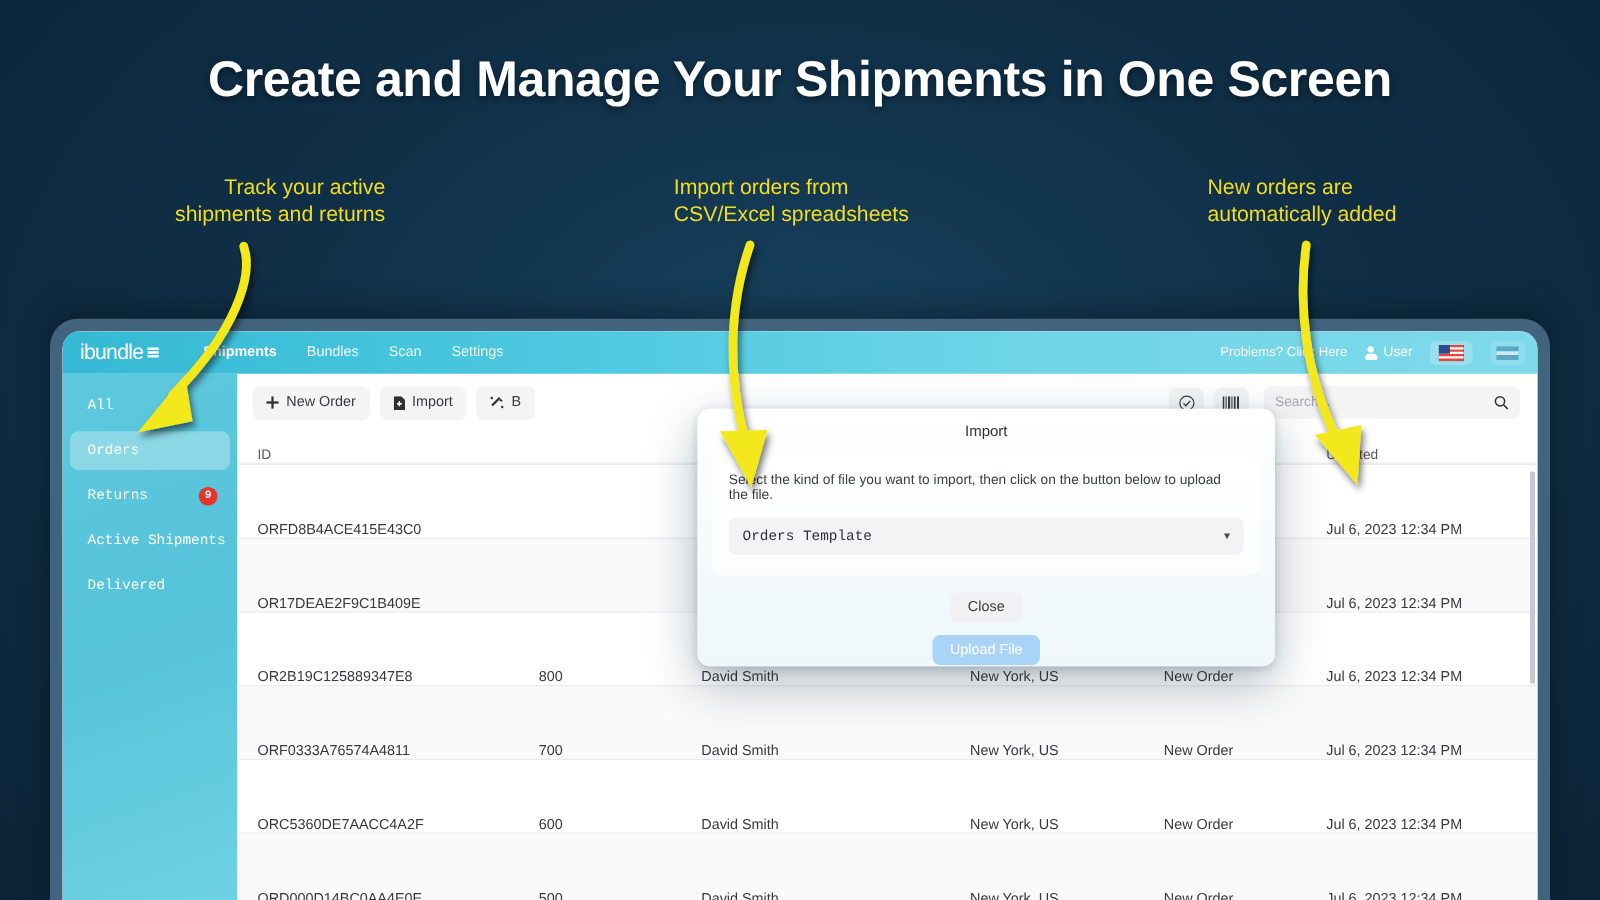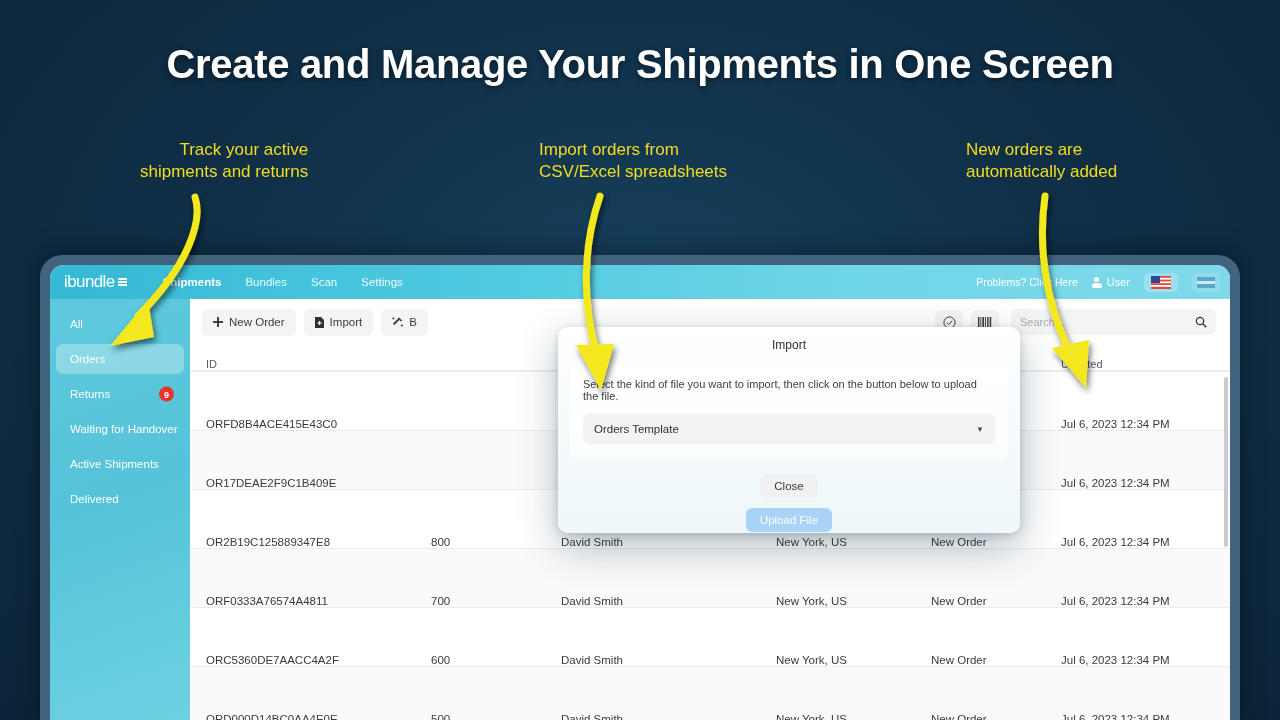--- a/index.html
+++ b/index.html
@@ -123,21 +123,21 @@
     padding-top: 10px;
   }
   .side-item {
     position: relative;
     margin: 0 6px 5px 6px;
     padding: 9px 0 9px 14px;
     border-radius: 7px;
     color: #ffffff;
     font-size: 11.5px;
     cursor: pointer;
-    display: flex; align-items: center;
+    display: flex; align-items: center; font-family: Liberation Mono, monospace;
   }
   .side-item.active { background: rgba(255,255,255,.3); }
   .badge {
     position: absolute; right: 10px; top: 50%; transform: translateY(-50%);
     width: 15px; height: 15px; border-radius: 50%;
     background: #e8342a; color: #fff;
     font-size: 9px; font-weight: bold;
     display: flex; align-items: center; justify-content: center;
   }
 
@@ -213,21 +213,21 @@
   }
   .modal-card {
     margin: 0 12px; padding: 13px 13px 16px 13px;
     background: rgba(255,255,255,.72);
     border-radius: 9px;
   }
   .modal-desc { font-size: 11px; color: #3d3e42; }
   .select {
     margin-top: 12px; height: 30px; border-radius: 6px;
     background: #f2f3f5; display: flex; align-items: center;
-    padding: 0 11px; font-size: 11.5px; color: #2f3034; cursor: pointer;
+    padding: 0 11px; font-size: 11.5px; color: #2f3034; cursor: pointer; font-family: Liberation Mono, monospace;
   }
   .caret { margin-left: auto; font-size: 8px; color: #4a4a4f; }
   .modal-note {
     margin-top: 11px; font-size: 10.5px; color: #3d3e42; line-height: 15px;
   }
   .modal-note a { color: #7aa6dc; text-decoration: none; }
   .modal-actions {
     display: flex; justify-content: center; align-items: center;
     gap: 10px; margin-top: 14px; flex-direction: column;
   }
@@ -301,23 +301,20 @@
           <span>All</span>
         </div>
         <div class="side-item active">
           <span>Orders</span>
         </div>
         <div class="side-item">
           <span>Returns</span>
           <span class="badge">9</span>
         </div>
         <div class="side-item">
-          <span>Waiting for Handover</span>
-        </div>
-        <div class="side-item">
           <span>Active Shipments</span>
         </div>
         <div class="side-item">
           <span>Delivered</span>
         </div>
       </div>
 
       <div class="content">
 
         <div class="toolbar">

